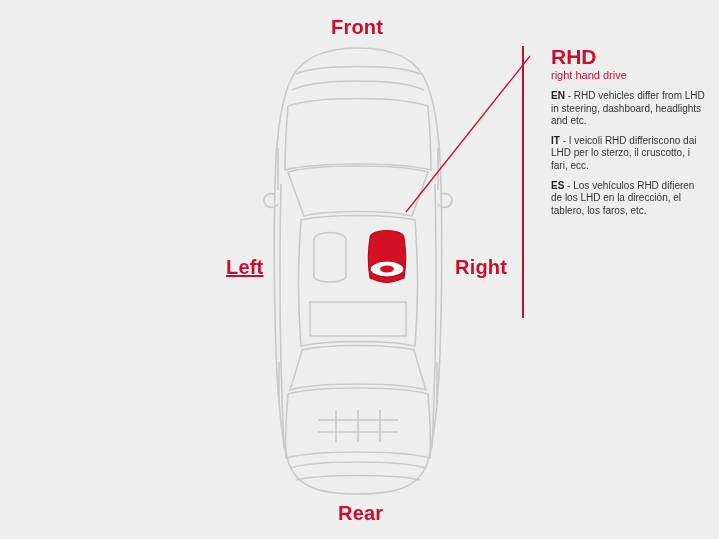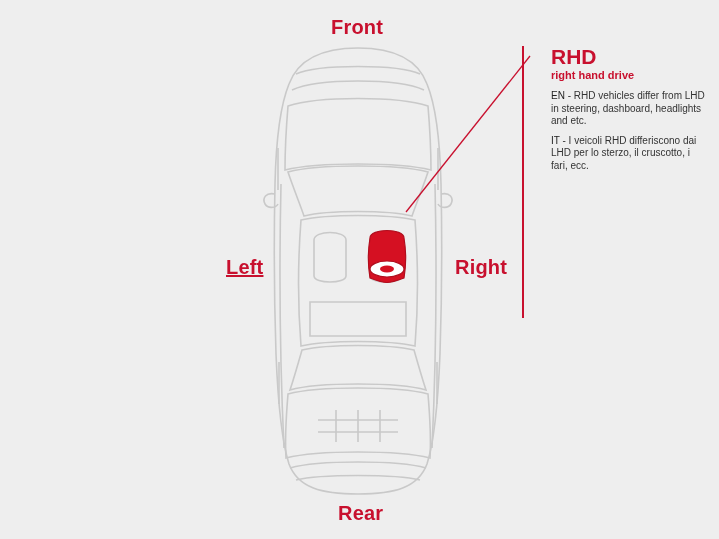--- a/index.html
+++ b/index.html
@@ -63,33 +63,33 @@
   }
   .panel-title {
     color: #c8102e;
     font-weight: bold;
     font-size: 21px;
     line-height: 22px;
     margin: 0 0 1px 0;
   }
   .panel-subtitle {
     color: #c8102e;
-    font-weight: bold;
+    font-weight: normal;
     font-size: 11px;
     line-height: 13px;
     margin: 0 0 8px 0;
   }
   .entry {
     font-size: 10px;
     line-height: 12.6px;
     color: #333333;
     margin-bottom: 7px;
   }
   .entry .lang {
-    font-weight: normal;
+    font-weight: bold;
     color: #222222;
   }
 </style>
 </head>
 <body>
 
 <div class="stage">
 
   <div class="dir-label" id="dir-front">Front</div>
   <div class="dir-label" id="dir-rear">Rear</div>
@@ -172,15 +172,16 @@
   <svg class="callout-line" viewBox="0 0 140 170">
     <line x1="130" y1="6" x2="6" y2="162" stroke="#c8102e" stroke-width="1.3"></line>
   </svg>
 
   <div class="panel">
     <div class="panel-title">RHD</div>
     <div class="panel-subtitle">right hand drive</div>
 
     <div class="entry"><span class="lang">EN</span><span> - RHD vehicles differ from LHD in steering, dashboard, headlights and etc.</span></div>
     <div class="entry"><span class="lang">IT</span><span> - I veicoli RHD differiscono dai LHD per lo sterzo, il cruscotto, i fari, ecc.</span></div>
+    <div class="entry"><span class="lang">ES</span><span> - Los vehículos RHD difieren de los LHD en la dirección, el tablero, los faros, etc.</span></div>
   </div>
 
 </div>
 
 </body></html>

